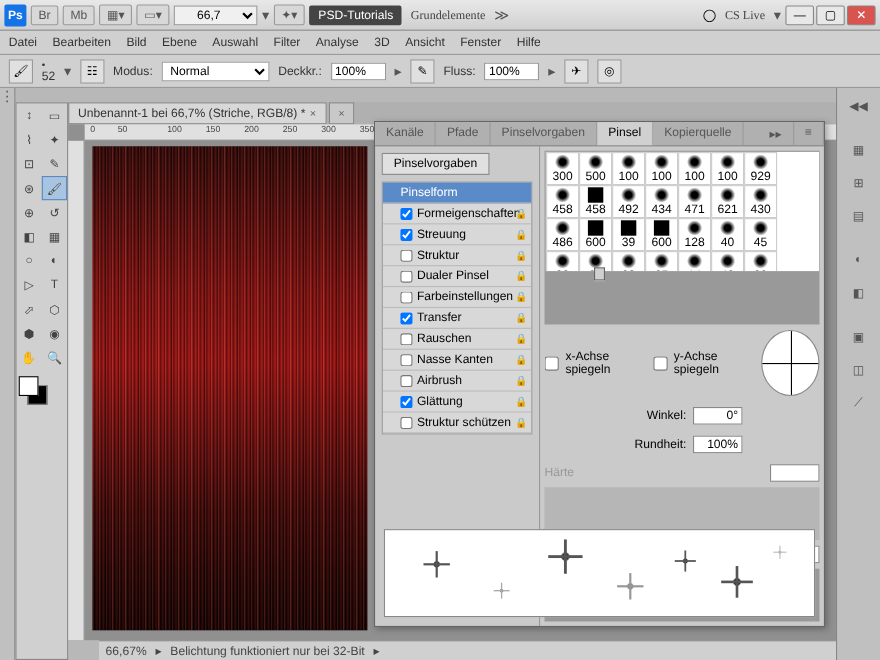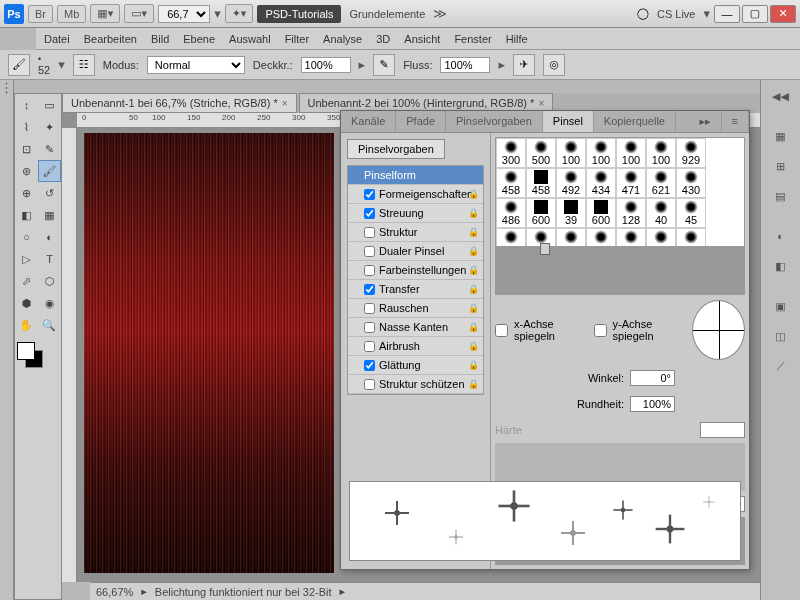--- a/index.html
+++ b/index.html
@@ -1,27 +1,27 @@
 <!DOCTYPE html>
 <html><head>
 <meta charset="utf-8">
 <style>
 * { margin:0; padding:0; box-sizing:border-box; font-family:Tahoma,Arial,sans-serif; font-size:11px; user-select:none; }
 body { background:#b8b8b8; overflow:hidden; width:800px; height:600px; position:relative; }
 .titlebar { height:28px; background:linear-gradient(#e8e8e8,#d0d0d0); display:flex; align-items:center; padding:0 4px; border-bottom:1px solid #888; gap:4px; }
 .ps-logo { width:20px; height:20px; background:#1473e6; color:#fff; display:flex; align-items:center; justify-content:center; font-weight:bold; border-radius:2px; }
 .tb-btn { background:#d8d8d8; border:1px solid #999; padding:2px 6px; border-radius:2px; color:#555; }
-.tb-sel { background:#f0f0f0; border:1px solid #999; padding:1px 4px; }
+.tb-sel { background:#f0f0f0; border:1px solid #999; padding:1px 16px; }
 .tb-dark { background:#444; color:#fff; padding:3px 8px; border-radius:2px; }
-.tb-text { color:#444; padding:0 4px; }
+.tb-text { color:#444; padding:0 4px;font-family:Liberation Serif, serif; }
 .spacer { flex:1; }
 .win-btns { display:flex; gap:2px; }
 .win-btn { width:26px; height:18px; border:1px solid #888; background:#e8e8e8; display:flex; align-items:center; justify-content:center; border-radius:2px; }
 .win-close { background:#d9534f; color:#fff; }
-.menubar { height:22px; background:#d0d0d0; display:flex; align-items:center; padding:0 8px; gap:14px; border-bottom:1px solid #999;margin-left:36px; }
+.menubar { height:22px; background:#d0d0d0; display:flex; align-items:center; padding:0 8px; gap:14px; border-bottom:1px solid #999; }
 .menubar span { color:#333; }
 .optbar { height:30px; background:#d0d0d0; display:flex; align-items:center; padding:0 8px; gap:8px; border-bottom:1px solid #999; }
 .opt-icon { width:22px; height:22px; border:1px solid #999; background:#e0e0e0; display:flex; align-items:center; justify-content:center; }
 .opt-label { color:#333; }
 .opt-input { background:#fff; border:1px solid #999; padding:1px 3px; width:50px; }
 .workspace { position:absolute; top:80px; left:0; right:0; bottom:0; background:#b8b8b8; }
 .leftbar { position:absolute; left:0; top:0; width:14px; bottom:0; background:#c0c0c0; border-right:1px solid #888; }
 .toolbox { position:absolute; left:14px; top:13px; width:48px; bottom:0; background:#d0d0d0; border:1px solid #888; }
 .tool-grid { display:grid; grid-template-columns:1fr 1fr; gap:0; }
 .tool { width:23px; height:22px; border:1px solid transparent; display:flex; align-items:center; justify-content:center; color:#444; }
@@ -171,29 +171,28 @@
       <div class="swatch-bg"></div>
     </div>
   </div>
 
   <div class="doc-tabs">
     <div class="doc-tab active">
         <span>Unbenannt-1 bei 66,7% (Striche, RGB/8) *</span>
         <span class="doc-close">×</span>
       </div>
     <div class="doc-tab">
-        <span>Unbenannt-2 bei 100% (Hintergrund, RGB/8) *</span>
         <span class="doc-close">×</span>
       </div>
   </div>
 
   <div class="canvas-area">
     <div class="ruler-h">
       <span class="ruler-tick" style="left:5px">0</span>
-      <span class="ruler-tick" style="left:52px">50</span>
+      <span class="ruler-tick" style="left:30px">50</span>
       <span class="ruler-tick" style="left:75px">100</span>
       <span class="ruler-tick" style="left:110px">150</span>
       <span class="ruler-tick" style="left:145px">200</span>
       <span class="ruler-tick" style="left:180px">250</span>
       <span class="ruler-tick" style="left:215px">300</span>
       <span class="ruler-tick" style="left:250px">350</span>
     </div>
     <div class="ruler-v"></div>
     <div class="canvas">
       <div class="artwork">

